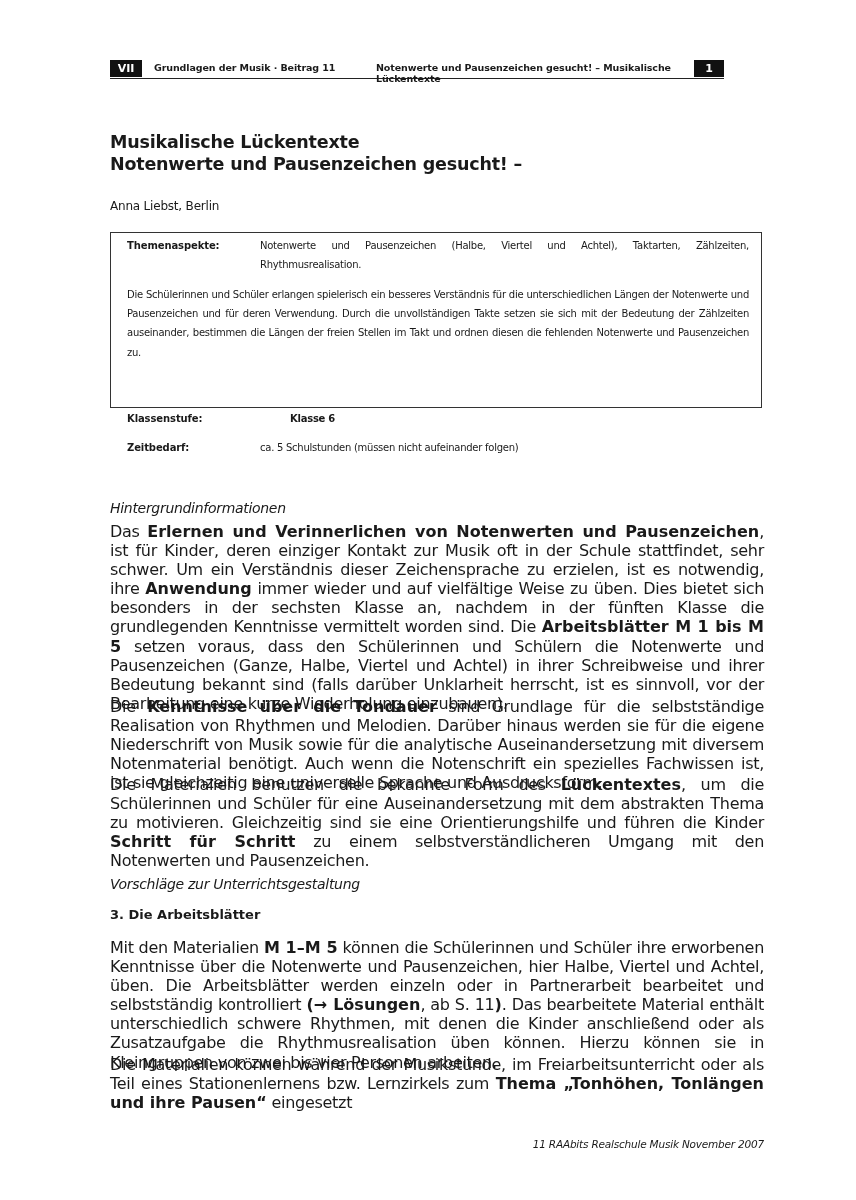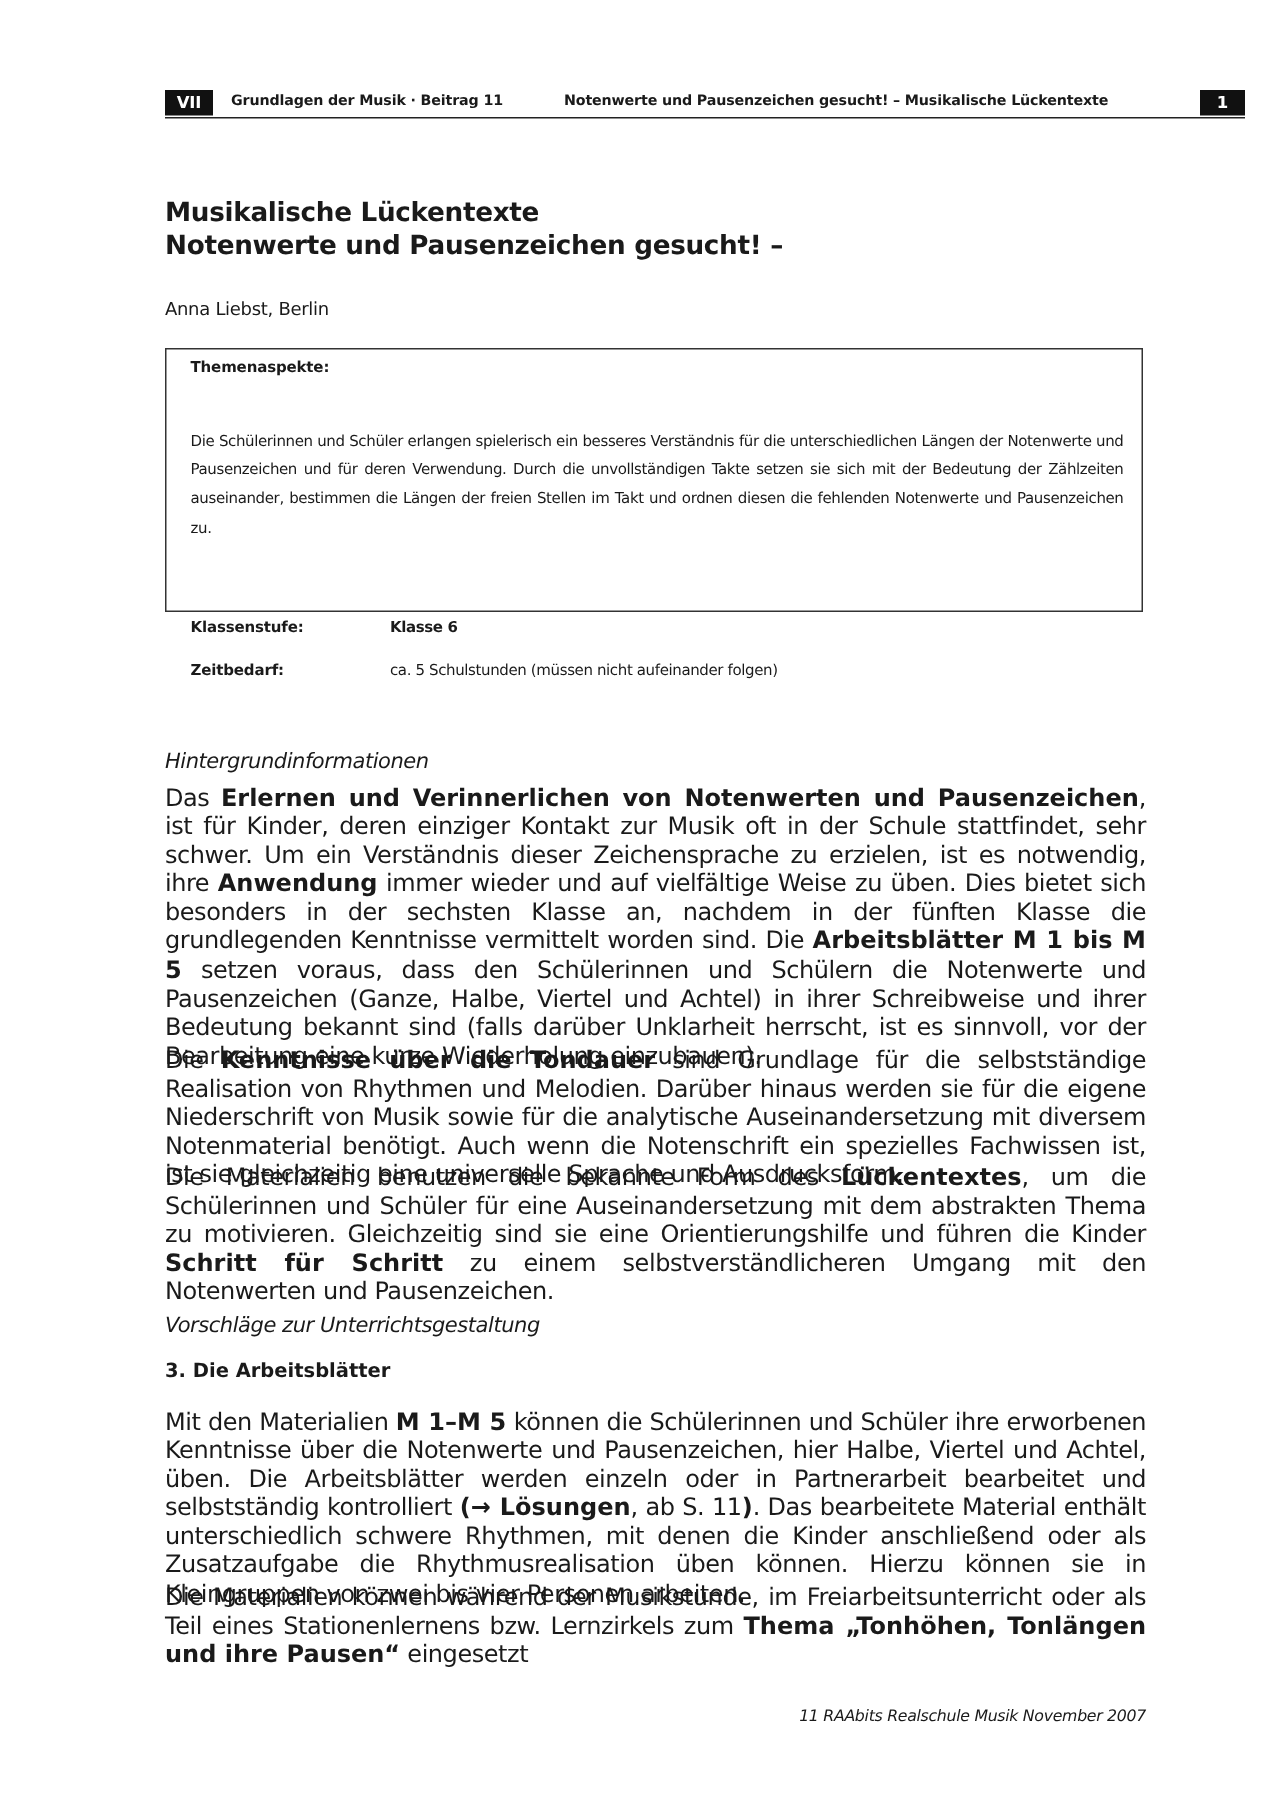--- a/index.html
+++ b/index.html
@@ -19,21 +19,21 @@
       position: absolute;
       left: 110px;
       top: 0;
       width: 654px;
     }
     
     .running-header {
       position: absolute;
       top: 60px;
       left: 0;
-      width: 720px;
+      width: 614px;
       height: 18px;
       border-bottom: 1.5px solid #222;
       display: flex;
       align-items: center;
       font-size: 9.5px;
       font-weight: bold;
       letter-spacing: -0.1px;
     }
     .hdr-box {
       background: #111;
@@ -98,21 +98,21 @@
       width: 133px;
       flex: 0 0 133px;
       font-weight: bold;
       letter-spacing: -0.1px;
     }
     .info-value {
       flex: 1;
       text-align: justify;
       letter-spacing: -0.25px;
     }
-    .info-value.bold { font-weight: bold; }
+    .info-value.bold { font-weight: bold; margin-left: 30px; }
     .row-1 { top: 3px; }
     .row-2 { top: 52px; }
     .row-3 { top: 176px; }
     .row-4 { top: 205px; }
 
     
     .section-heading {
       position: absolute;
       left: 0;
       font-size: 14px;
@@ -169,20 +169,21 @@
 
   <div class="doc-title">
     <div>Musikalische Lückentexte</div>
     <div>Notenwerte und Pausenzeichen gesucht! –</div>
   </div>
   <div class="author">Anna Liebst, Berlin</div>
 
   <div class="info-box">
     <div class="info-row row-1">
       <span class="info-label">Themenaspekte:</span>
+      <span class="info-value">Notenwerte und Pausenzeichen (Halbe, Viertel und Achtel), Taktarten, Zähl­zeiten, Rhythmusrealisation.</span>
     </div>
     <div class="info-row row-2">
       <span class="info-value">Die Schülerinnen und Schüler erlangen spielerisch ein besseres Verständnis für die unterschiedlichen Längen der Notenwerte und Pausenzeichen und für deren Verwendung. Durch die unvollständigen Takte setzen sie sich mit der Bedeutung der Zählzeiten auseinander, bestimmen die Längen der freien Stellen im Takt und ordnen diesen die fehlenden Notenwerte und Pau­senzeichen zu.</span>
     </div>
     <div class="info-row row-3">
       <span class="info-label">Klassenstufe:</span>
       <span class="info-value bold">Klasse 6</span>
     </div>
     <div class="info-row row-4">
       <span class="info-label">Zeitbedarf:</span>

